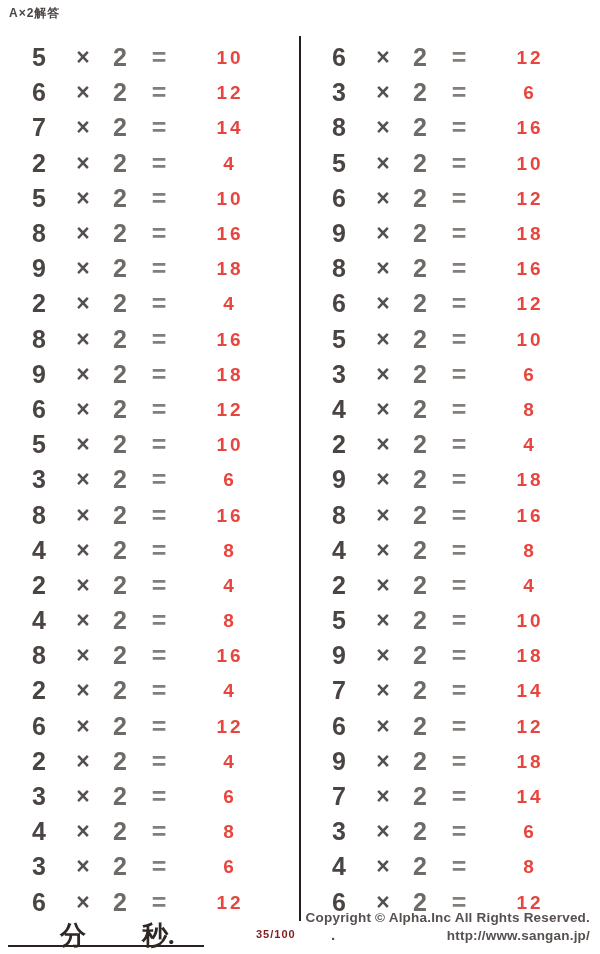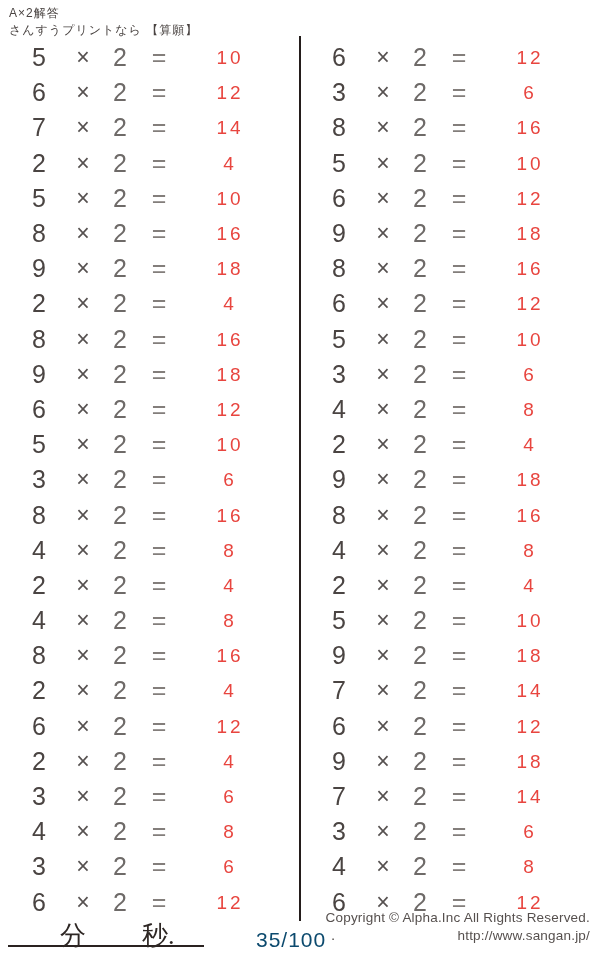--- a/index.html
+++ b/index.html
@@ -2,20 +2,21 @@
 <html style="--red: #e8453f; --ink: #4a4442;"><head>
 <meta charset="utf-8">
 <style>
   html,body{margin:0;padding:0;background:#ffffff;}
   #page{
     position:relative;
     width:600px;height:954px;
     background:#ffffff;
     font-family:"Liberation Sans",sans-serif;
     overflow:hidden;
+    font-weight:bold;
   }
   
   .hdr{position:absolute;left:9px;color:var(--ink,#4a4442);letter-spacing:1px;}
   #hdr-title{top:5px;font-size:12px;}
   #hdr-sub{top:22px;font-size:12px;}
   
   .col{position:absolute;top:40px;width:300px;}
   #col-left{left:0;}
   #col-right{left:300px;}
   .prow{
@@ -38,34 +39,33 @@
   }
   
   #time-line{
     position:absolute;left:8px;top:945px;
     width:196px;height:2px;background:#2a2220;
   }
   #time-min{position:absolute;left:60px;top:918px;font-family:"Liberation Serif",serif;
     font-size:26px;color:#2e2724;}
   #time-sec{position:absolute;left:142px;top:918px;font-family:"Liberation Serif",serif;
     font-size:26px;color:#2e2724;}
-  #page-num{position:absolute;left:256px;top:928px;font-size:21px;color:#0c4a6e;letter-spacing:1px;}
+  #page-num{position:absolute;left:256px;top:928px;font-size:11px;color:#7f1d1d;letter-spacing:1px;}
   #stray-dot{position:absolute;left:331px;top:926px;font-size:15px;color:#55504e;}
   #copyright{position:absolute;right:10px;top:910px;font-size:13.5px;color:#56504e;
     text-align:right;letter-spacing:0.2px;}
   #site-url{position:absolute;right:10px;top:928px;font-size:13.5px;color:#56504e;
     text-align:right;letter-spacing:0.2px;padding-left:46px;}
 </style>
 </head>
 <body>
 
 <div id="page">
 
   <div class="hdr" id="hdr-title">A×2解答</div>
-  <div class="hdr" id="hdr-sub">さんすうプリントなら 【算願】</div>
 
   <div class="col" id="col-left">
       <div class="prow">
         <span class="cell f">5</span>
         <span class="cell times">×</span>
         <span class="cell mult">2</span>
         <span class="cell eq">=</span>
         <span class="cell ans">10</span>
       </div>
       <div class="prow">

